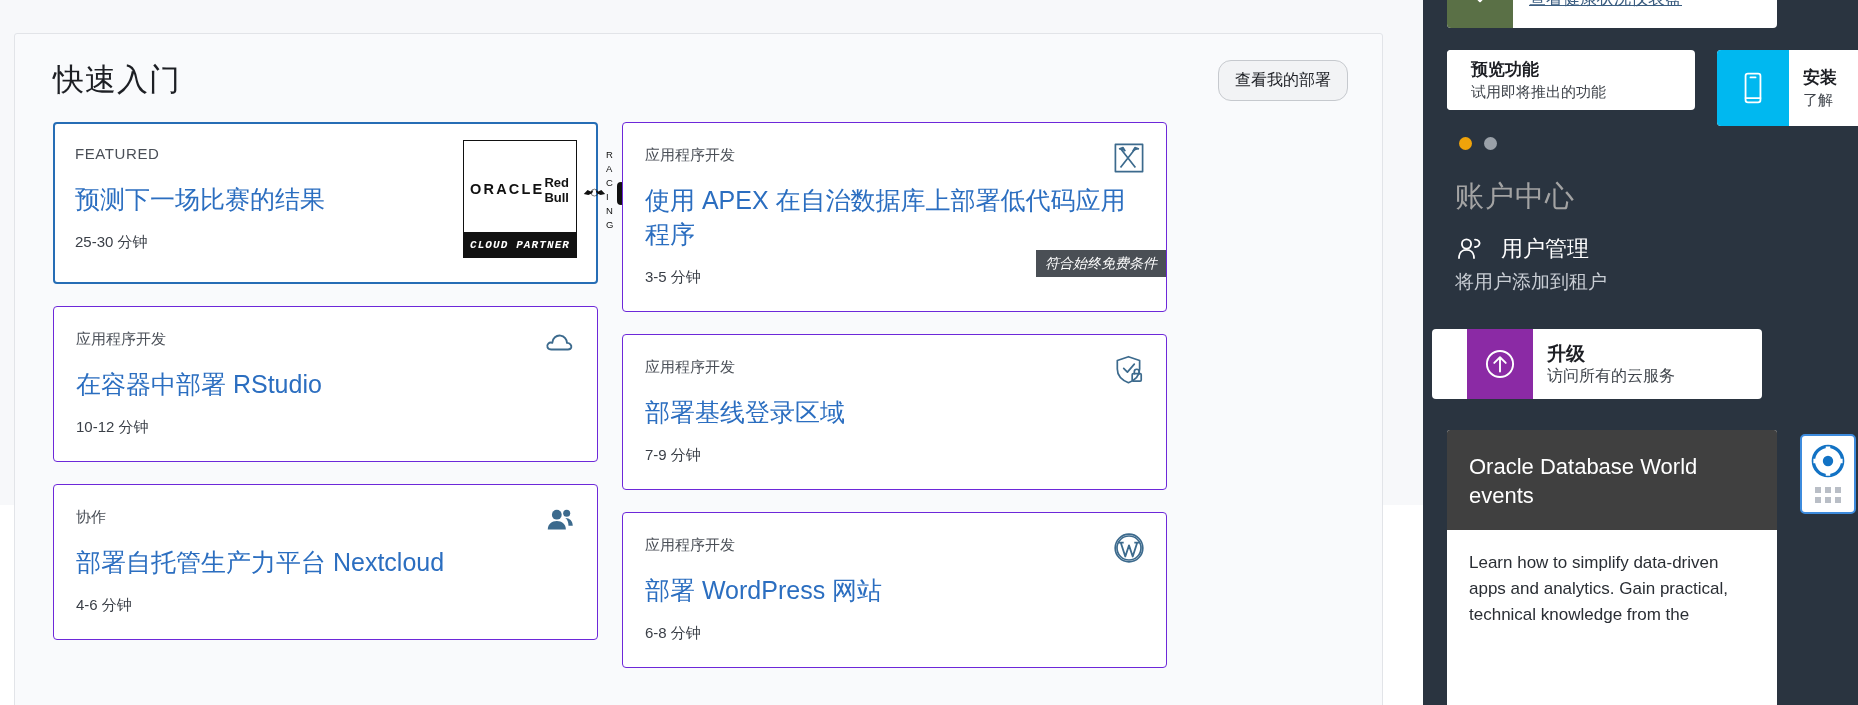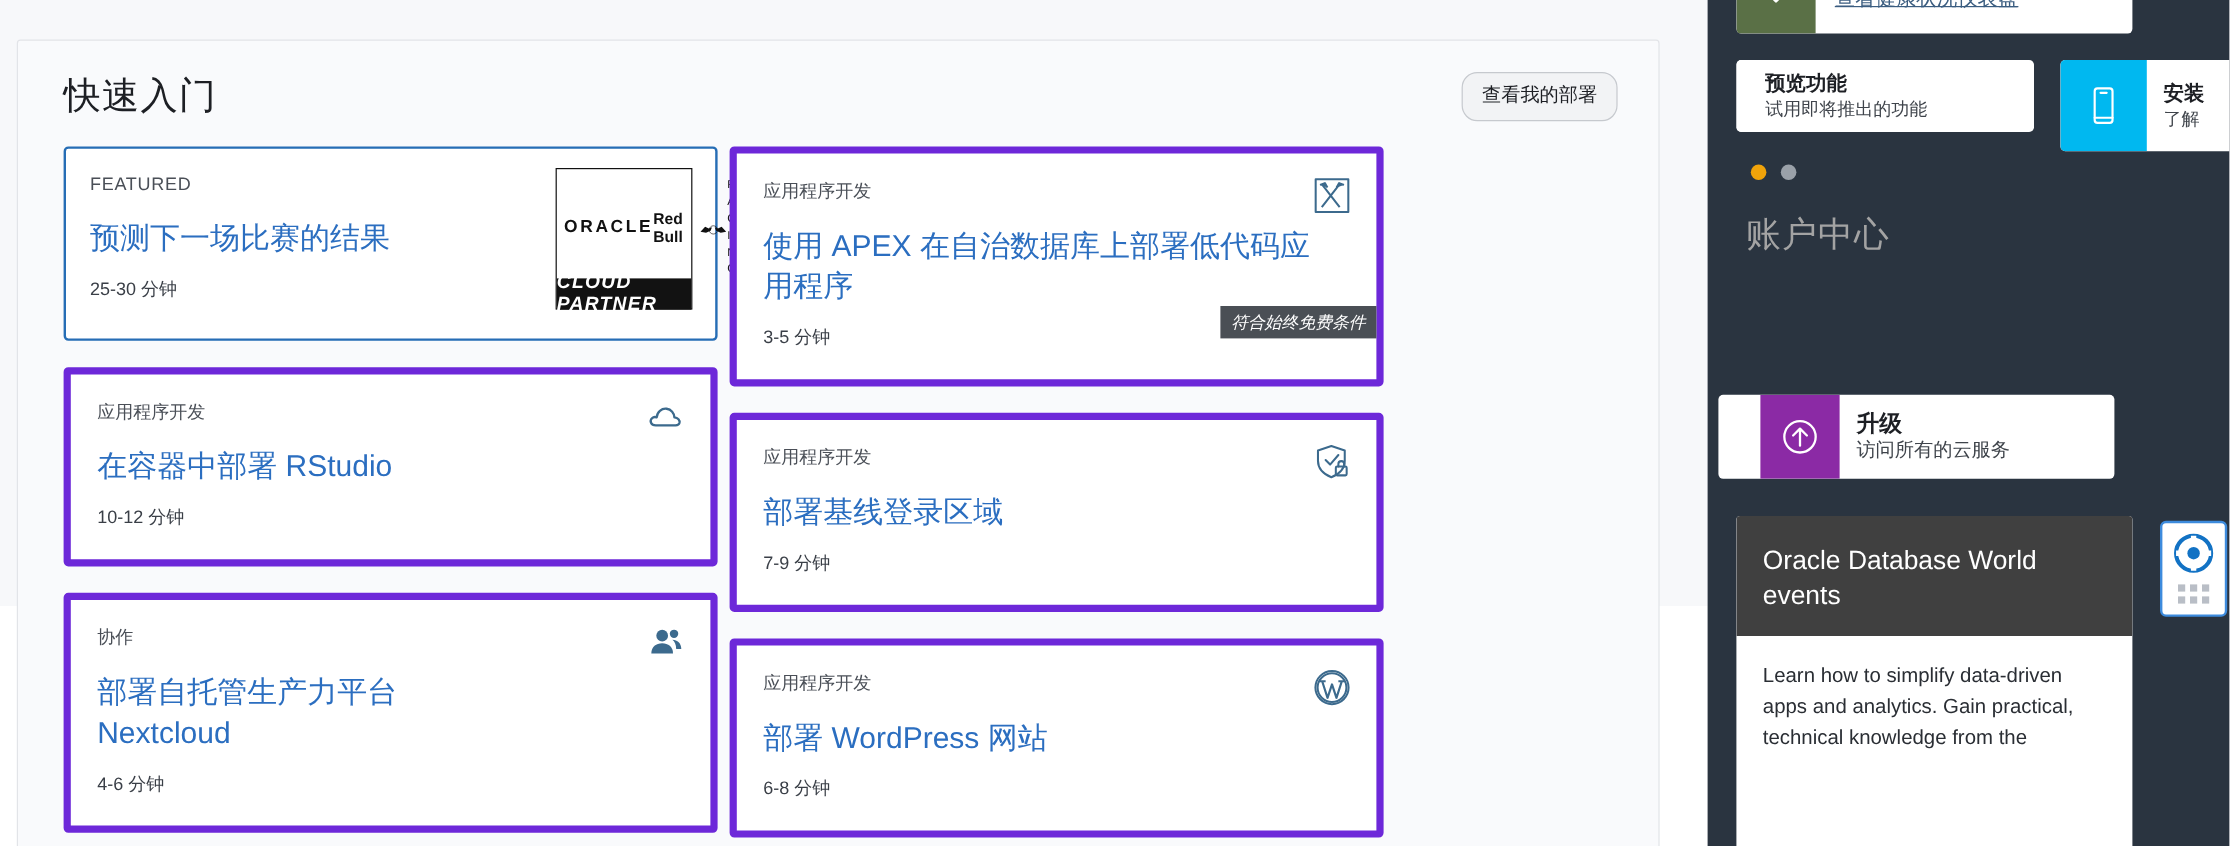--- a/index.html
+++ b/index.html
@@ -49,28 +49,28 @@
     font-size: 16px;
     color: #1d1f24;
     cursor: pointer;
     line-height: 20px;
   }
 
   .cards-grid {
     position: relative;
     padding: 0 34px 0 38px;
     display: flex;
-    gap: 10px;
+    gap: 24px;
   }
   .col { width: 545px; display: flex; flex-direction: column; gap: 22px; }
 
   .card {
     position: relative;
     background: #ffffff;
-    border: 6px solid #6d28d9;
+    border: 1px solid #6d28d9;
     border-radius: 4px;
     padding: 22px 33px 24px 22px;
     min-height: 146px;
     cursor: pointer;
   }
   .card.featured {
     border: 2px solid #266db5;
     min-height: 162px;
     padding: 20px 20px 22px 20px;
   }
@@ -141,22 +141,22 @@
   }
   .rb-oval {
     width: 38px; height: 23px; border: 4.5px solid #111; border-radius: 12px;
     margin: 7px auto 0 auto;
   }
   .rb-bottom {
     height: 26px; background: #121212; position: relative;
     display: flex; align-items: center; justify-content: center;
   }
   .rb-cloud {
-    color: #ffffff; font-size: 16px; font-weight: 700; font-style: italic;
-    letter-spacing: 1.1px; font-family: Liberation Sans, sans-serif;
+    color: #ffffff; font-size: 11px; font-weight: 700; font-style: italic;
+    letter-spacing: 1.1px; font-family: Liberation Mono, monospace;
   }
 
   
   .sidebar {
     position: absolute;
     right: 0; top: 0;
     width: 435px; height: 705px;
     background: #2a3440;
     padding: 0 0 0 24px;
     overflow: hidden;
@@ -410,20 +410,33 @@
       </div>
     </div>
 
     <div class="dots">
       <span class="dot active"></span>
       <span class="dot"></span>
     </div>
 
     <div class="sb-heading">账户中心</div>
 
+    <div class="user-mgmt">
+      <div class="um-row">
+        <span class="um-icon">
+          <svg viewBox="0 0 32 32" fill="none" stroke="currentColor" stroke-width="1.8" stroke-linecap="round" stroke-linejoin="round">
+            <circle cx="11.5" cy="11" r="4.6"></circle>
+            <path d="M4 25 C4 19.8 7.3 16.8 11.5 16.8 C15.7 16.8 19 19.8 19 25"></path>
+            <path d="M20 6.6 C23.6 6.6 25.4 9.2 24.2 11.6 C23.4 13.2 21.4 14.1 20 14"></path>
+          </svg>
+        </span>
+        <span class="um-title">用户管理</span>
+      </div>
+      <div class="um-sub">将用户添加到租户</div>
+    </div>
 
     <div class="tile upgrade-tile">
       <div class="tile-swatch">
         <svg viewBox="0 0 32 32" fill="none" stroke="#ffffff" stroke-width="1.8" stroke-linecap="round" stroke-linejoin="round">
           <circle cx="16" cy="16" r="12.3"></circle>
           <path d="M16 23 V9.8 M10.6 15 L16 9.6 L21.4 15"></path>
         </svg>
       </div>
       <div class="tile-body">
         <span class="tile-title">升级</span>

